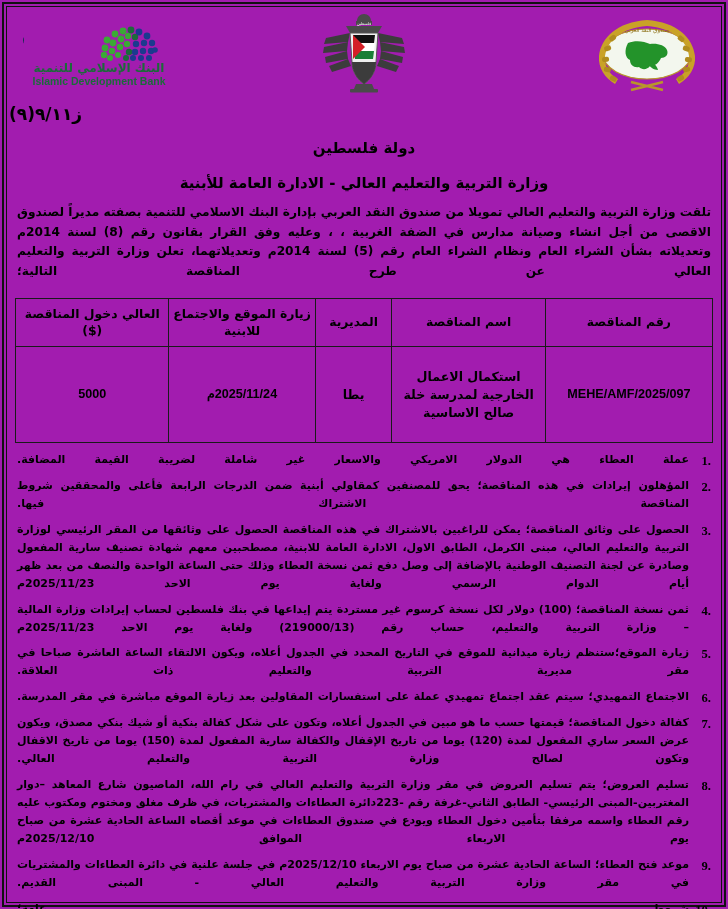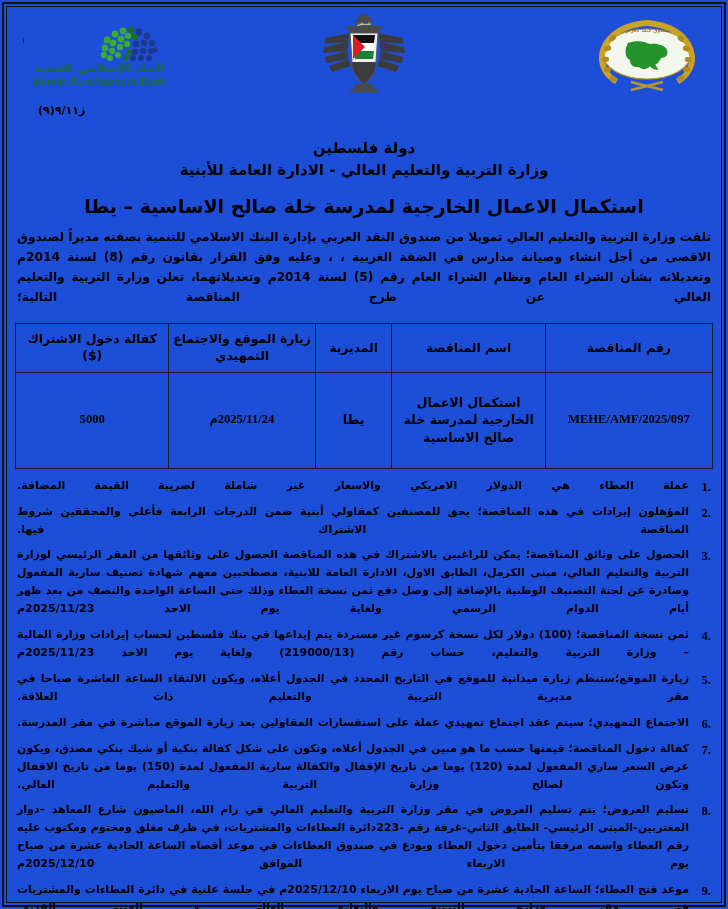--- a/index.html
+++ b/index.html
@@ -9,21 +9,21 @@
   }
   body {
     font-family: "DejaVu Sans", "Liberation Sans", sans-serif;
     color: #000000;
   }
   #page {
     position: relative;
     width: 728px;
     height: 909px;
     margin: 0;
-    background: #1d4ed8;
+    background: #a21caf;
     box-sizing: border-box;
     overflow: hidden;
   }
   
   .outer-frame {
     position: absolute;
     left: 2px; top: 2px;
     width: 724px; height: 905px;
     border: 2px solid #111;
     box-sizing: border-box;
@@ -53,40 +53,40 @@
     position: absolute;
     top: 0;
   }
   .logo-amf { right: 6px; width: 120px; height: 84px; }
   .logo-pal { left: 50%; margin-left: -48px; width: 96px; height: 84px; }
   .logo-isdb { left: 8px; width: 152px; height: 80px; }
 
   
   .ref-no {
     position: absolute;
-    left: 29px;
+    left: 0;
     top: 96px;
-    font-size: 11px;
+    font-size: 17px;
     font-weight: 700;
     letter-spacing: 0.2px;
     direction: rtl;
   }
   .title-block { text-align: center; margin-top: 2px; }
   .t-state {
     font-size: 15px;
     font-weight: 700;
     line-height: 1.35;
     letter-spacing: 0;
     margin-top: 40px;
   }
   .t-ministry {
     font-size: 15px;
     font-weight: 700;
     line-height: 1.5;
-    margin-top: 1px;
+    margin-top: 14px;
   }
   .t-tender-type {
     font-size: 22px;
     font-weight: 700;
     line-height: 1.5;
     margin-top: 8px;
     letter-spacing: 0.5px;
   }
   .t-project {
     font-size: 19px;
@@ -125,21 +125,21 @@
   table.tender th {
     font-size: 12.4px;
     line-height: 1.35;
     padding: 7px 2px;
   }
   table.tender td {
     font-size: 12.6px;
     line-height: 1.4;
     padding: 21px 2px;
   }
-  td.latin, th.latin { font-family: Liberation Serif, serif; }
+  td.latin, th.latin { font-family: Liberation Sans, sans-serif; }
   .col-no   { width: 24%; }
   .col-name { width: 22%; }
   .col-dir  { width: 11%; }
   .col-visit{ width: 21%; }
   .col-bond { width: 22%; }
 
   
   ol.terms {
     direction: rtl;
     list-style: none;
@@ -293,40 +293,39 @@
           <text x="76" y="75" text-anchor="middle" font-family="'Liberation Sans',sans-serif" font-size="10.5" font-weight="700" fill="#1b6b3a">Islamic Development Bank</text>
         </svg>
       </div>
     </div>
 
     <div class="ref-no">ز٩/١١(٩)</div>
 
     <div class="title-block">
       <div class="t-state">دولة فلسطين</div>
       <div class="t-ministry">وزارة التربية والتعليم العالي - الادارة العامة للأبنية</div>
-      <div class="t-project">استكمال الاعمال الخارجية لمدرسة خلة صالح الاساسية – يطا</div>
     </div>
 
     <p class="intro">تلقت وزارة التربية والتعليم العالي تمويلا من صندوق النقد العربي بإدارة البنك الاسلامي للتنمية بصفته مديراً لصندوق الاقصى من أجل انشاء وصيانة مدارس في الضفة الغربية ، ، وعليه وفق القرار بقانون رقم (8) لسنة 2014م وتعديلاته بشأن الشراء العام ونظام الشراء العام رقم (5) لسنة 2014م وتعديلاتهما، تعلن وزارة التربية والتعليم العالي عن طرح المناقصة التالية؛</p>
 
     <table class="tender">
       <colgroup>
         <col class="col-no">
           <col class="col-name">
           <col class="col-dir">
           <col class="col-visit">
           <col class="col-bond">
       </colgroup>
       <thead>
         <tr>
           <th>رقم المناقصة</th>
           <th>اسم المناقصة</th>
           <th>المديرية</th>
-          <th>زيارة الموقع والاجتماع التمهيدي</th>
-          <th>كفالة دخول الاشتراك ($)</th>
+          <th>زيارة الموقع والاجتماع للابنية</th>
+          <th>العالي دخول المناقصة ($)</th>
         </tr>
       </thead>
       <tbody>
         <tr>
           <td class="latin">MEHE/AMF/2025/097</td>
           <td>استكمال الاعمال الخارجية لمدرسة خلة صالح الاساسية</td>
           <td>يطا</td>
           <td class="latin">2025/11/24م</td>
           <td class="latin">5000</td>
         </tr>

